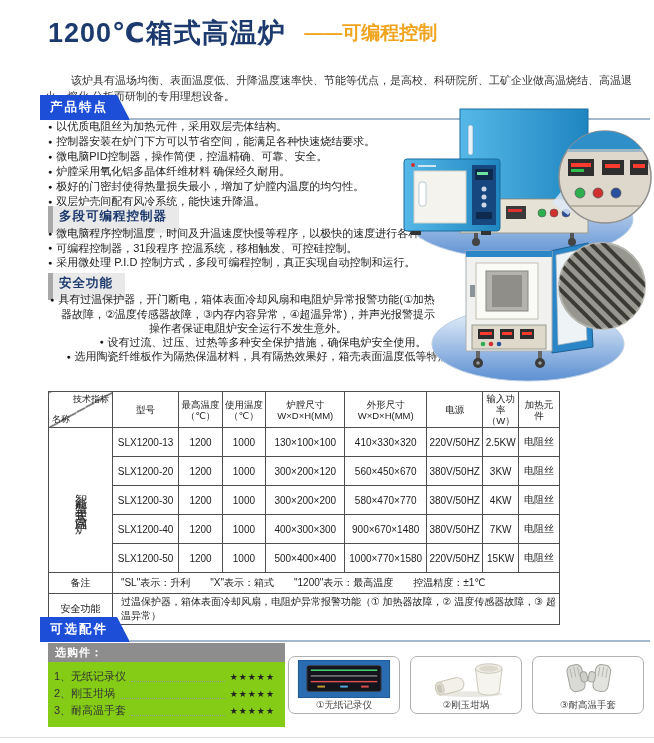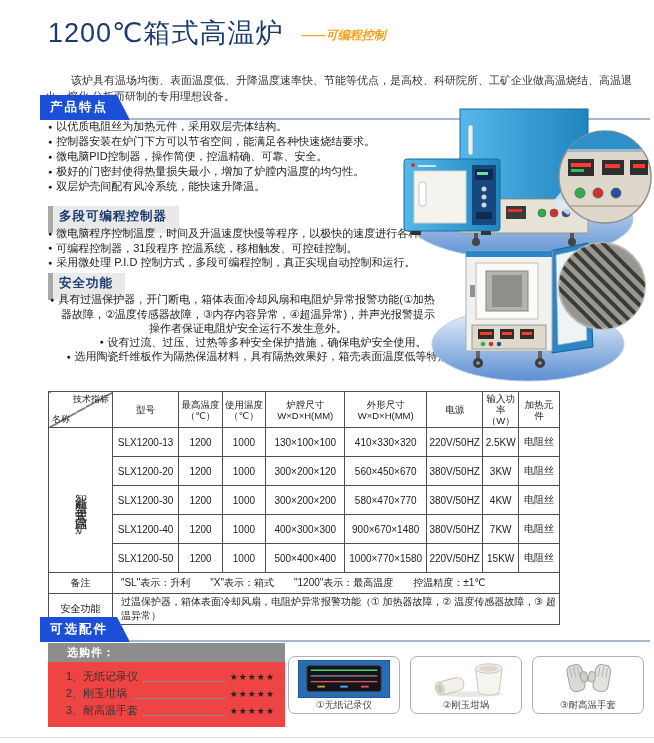--- a/index.html
+++ b/index.html
@@ -1,22 +1,22 @@
 <!DOCTYPE html>
 <html><head>
 <meta charset="utf-8">
 <style>
   html,body{margin:0;padding:0;background:#fff;}
   .page{position:relative;width:654px;height:743px;background:#ffffff;overflow:hidden;
         font-family:"Liberation Sans","DejaVu Sans",sans-serif;}
 
   
   .title-row{position:absolute;left:48px;top:15px;white-space:nowrap;}
-  .title-main{display:inline-block;font-size:27px;font-weight:normal;color:#1c3a6e;letter-spacing:1px;}
-  .title-sub{display:inline-block;font-size:12px;font-weight:bold;color:#f0a41e;margin-left:14px;vertical-align:3px;font-style:italic;}
+  .title-main{display:inline-block;font-size:27px;font-weight:bold;color:#1c3a6e;letter-spacing:1px;}
+  .title-sub{display:inline-block;font-size:19px;font-weight:bold;color:#f0a41e;margin-left:14px;vertical-align:3px;}
 
   .intro{position:absolute;left:45px;top:72px;width:600px;font-size:11px;line-height:16px;
          color:#333;text-indent:26px;}
 
   
   .sec{position:absolute;left:40px;width:610px;display:flex;align-items:flex-end;}
   .flag{background:#1d4ed8;color:#fff;font-weight:bold;font-size:12.5px;
         padding:4px 22px 4px 10px;letter-spacing:2px;
         clip-path:polygon(0 0,calc(100% - 13px) 0,100% 100%,0 100%);}
   .sec-line{flex:1;height:2px;background:#a4b8cd;}
@@ -44,22 +44,22 @@
   .num{font-weight:bold;font-size:10.5px;}
   .left-cell{text-align:left !important;padding-left:8px !important;}
   .diag{position:relative;padding:0 !important;
         background:linear-gradient(to bottom right,transparent calc(50% - 0.6px),#4f4f4f calc(50% - 0.6px),#4f4f4f calc(50% + 0.6px),transparent calc(50% + 0.6px));}
   .diag .tr{position:absolute;top:2px;right:3px;font-size:9px;}
   .diag .bl{position:absolute;bottom:2px;left:3px;font-size:9px;}
   .vert{writing-mode:vertical-rl;margin:0 auto;font-size:12px;letter-spacing:4px;color:#222;}
 
   
   .opt-panel{position:absolute;left:48px;top:643px;width:237px;}
-  .opt-hdr{background:#8d8d8d;color:#fff;font-size:11px;font-weight:bold;padding:2px 19px;letter-spacing:1px;}
-  .opt-body{background:#ef4444;padding:6px 10px 8px 18px;}
+  .opt-hdr{background:#8d8d8d;color:#fff;font-size:11px;font-weight:bold;padding:2px 7px;letter-spacing:1px;}
+  .opt-body{background:#84cc16;padding:6px 10px 8px 6px;}
   .opt-item{display:flex;align-items:baseline;font-size:11px;color:#333;line-height:16px;}
   .leader{flex:1;border-bottom:1.5px dotted #9a9a9a;margin:0 5px;align-self:flex-end;margin-bottom:3px;}
   .stars{font-size:9px;color:#222;letter-spacing:1px;}
 
   .cards{position:absolute;left:288px;top:656px;display:flex;gap:10px;}
   .card{width:112px;height:58px;border:1px solid #b0b0b0;border-radius:7px;background:#fff;
         box-sizing:border-box;display:flex;flex-direction:column;align-items:center;padding:3px 3px 1px 3px;}
   .card .img{width:100px;height:40px;}
   .card .cap{font-size:9.5px;color:#444;margin-top:1px;white-space:nowrap;}
 
@@ -80,20 +80,21 @@
 
   <div class="sec" style="top:95px;">
     <div class="flag">产品特点</div>
     <div class="sec-line"></div>
   </div>
 
   <div class="blist" style="top:119px;">
     <div class="bi">以优质电阻丝为加热元件，采用双层壳体结构。</div>
     <div class="bi">控制器安装在炉门下方可以节省空间，能满足各种快速烧结要求。</div>
     <div class="bi">微电脑PID控制器，操作简便，控温精确、可靠、安全。</div>
+    <div class="bi">炉膛采用氧化铝多晶体纤维材料 确保经久耐用。</div>
     <div class="bi">极好的门密封使得热量损失最小，增加了炉膛内温度的均匀性。</div>
     <div class="bi">双层炉壳间配有风冷系统，能快速升降温。</div>
   </div>
 
   <div class="subhdr" style="top:206px;">多段可编程控制器</div>
 
   <div class="blist tight" style="top:226px;">
     <div class="bi">微电脑程序控制温度，时间及升温速度快慢等程序，以极快的速度进行各种烧结试验。</div>
     <div class="bi">可编程控制器，31段程序 控温系统，移相触发、可控硅控制。</div>
     <div class="bi">采用微处理 P.I.D 控制方式，多段可编程控制，真正实现自动控制和运行。</div>

